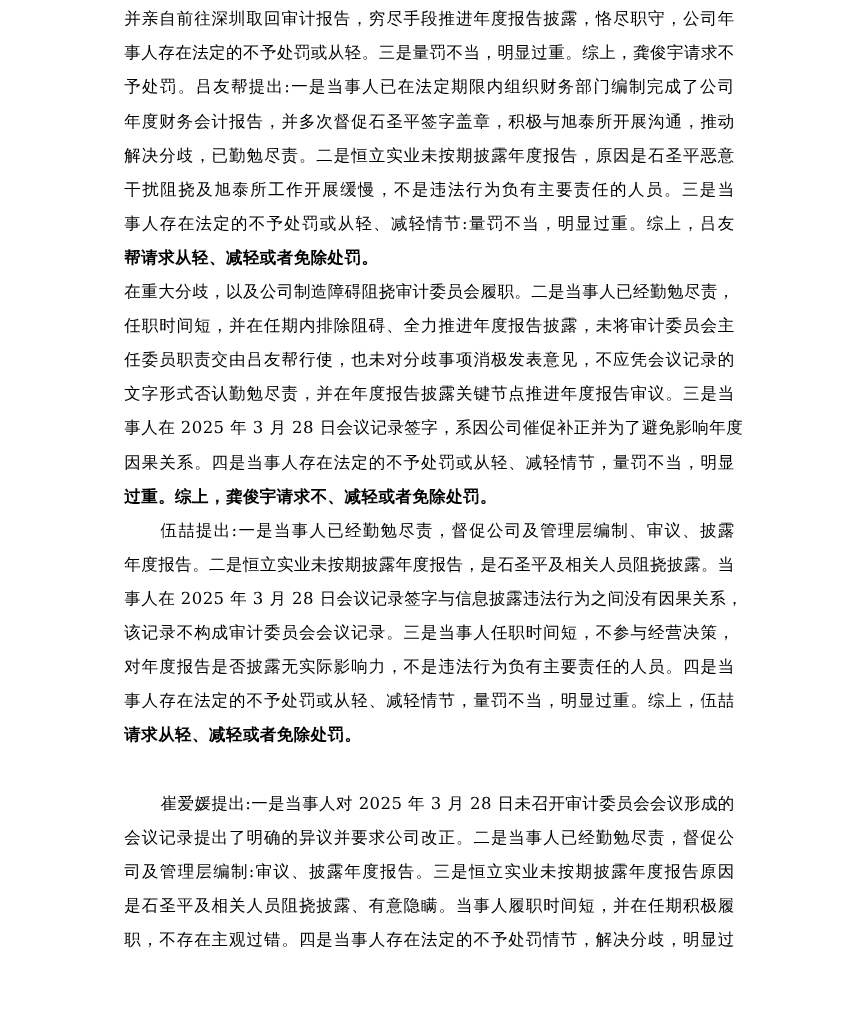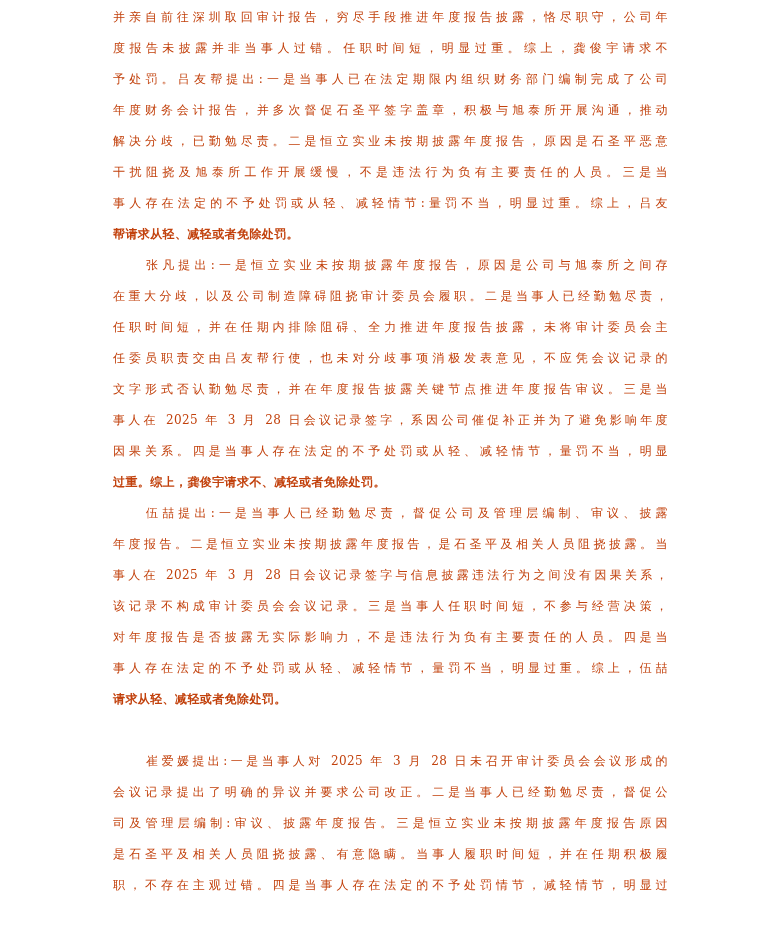--- a/index.html
+++ b/index.html
@@ -12,23 +12,23 @@
     height: 940px;
     overflow: hidden;
     position: relative;
   }
   .page {
     position: absolute;
     left: 113px;
     top: 2px;
     width: 555px;
     font-family: "DejaVu Serif", "Liberation Serif", serif;
-    font-size: 12px;
+    font-size: 15px;
     line-height: 31px;
-    color: #c2410c;
+    color: #000000;
     text-align: justify;
     text-justify: inter-character;
     letter-spacing: 0.4px;
   }
   .para {
     margin: 0;
     padding: 0;
   }
   .line {
     display: block;
@@ -41,31 +41,30 @@
     font-weight: bold;
   }
 </style>
 </head>
 <body>
 
 <div class="page">
 
   <p class="para">
     <span class="line">并亲自前往深圳取回审计报告，穷尽手段推进年度报告披露，恪尽职守，公司年</span>
-    <span class="line">度报告未披露并非当事人过错。任职时间短，明显过重。综上，龚俊宇请求不</span>
+    <span class="line">事人存在法定的不予处罚或从轻。三是量罚不当，明显过重。综上，龚俊宇请求不</span>
     <span class="line">予处罚。吕友帮提出:一是当事人已在法定期限内组织财务部门编制完成了公司</span>
     <span class="line">年度财务会计报告，并多次督促石圣平签字盖章，积极与旭泰所开展沟通，推动</span>
     <span class="line">解决分歧，已勤勉尽责。二是恒立实业未按期披露年度报告，原因是石圣平恶意</span>
     <span class="line">干扰阻挠及旭泰所工作开展缓慢，不是违法行为负有主要责任的人员。三是当</span>
     <span class="line">事人存在法定的不予处罚或从轻、减轻情节:量罚不当，明显过重。综上，吕友</span>
     <span class="line last">帮请求从轻、减轻或者免除处罚。</span>
   </p>
 
   <p class="para">
-    <span class="line" style="padding-left:33px;">张凡提出:一是恒立实业未按期披露年度报告，原因是公司与旭泰所之间存</span>
     <span class="line">在重大分歧，以及公司制造障碍阻挠审计委员会履职。二是当事人已经勤勉尽责，</span>
     <span class="line">任职时间短，并在任期内排除阻碍、全力推进年度报告披露，未将审计委员会主</span>
     <span class="line">任委员职责交由吕友帮行使，也未对分歧事项消极发表意见，不应凭会议记录的</span>
     <span class="line">文字形式否认勤勉尽责，并在年度报告披露关键节点推进年度报告审议。三是当</span>
     <span class="line">事人在 2025 年 3 月 28 日会议记录签字，系因公司催促补正并为了避免影响年度</span>
     <span class="line">因果关系。四是当事人存在法定的不予处罚或从轻、减轻情节，量罚不当，明显</span>
     <span class="line last">过重。综上，龚俊宇请求不、减轻或者免除处罚。</span>
   </p>
 
   <p class="para">
@@ -76,16 +75,16 @@
     <span class="line">对年度报告是否披露无实际影响力，不是违法行为负有主要责任的人员。四是当</span>
     <span class="line">事人存在法定的不予处罚或从轻、减轻情节，量罚不当，明显过重。综上，伍喆</span>
     <span class="line last">请求从轻、减轻或者免除处罚。</span>
   </p>
 
   <p class="para">
     <span class="line" style="padding-left:33px;margin-top:31px;">崔爱媛提出:一是当事人对 2025 年 3 月 28 日未召开审计委员会会议形成的</span>
     <span class="line">会议记录提出了明确的异议并要求公司改正。二是当事人已经勤勉尽责，督促公</span>
     <span class="line">司及管理层编制:审议、披露年度报告。三是恒立实业未按期披露年度报告原因</span>
     <span class="line">是石圣平及相关人员阻挠披露、有意隐瞒。当事人履职时间短，并在任期积极履</span>
-    <span class="line">职，不存在主观过错。四是当事人存在法定的不予处罚情节，减轻情节，明显过</span>
+    <span class="line">职，不存在主观过错。四是当事人存在法定的不予处罚情节，解决分歧，明显过</span>
   </p>
 
 </div>
 
 </body></html>

